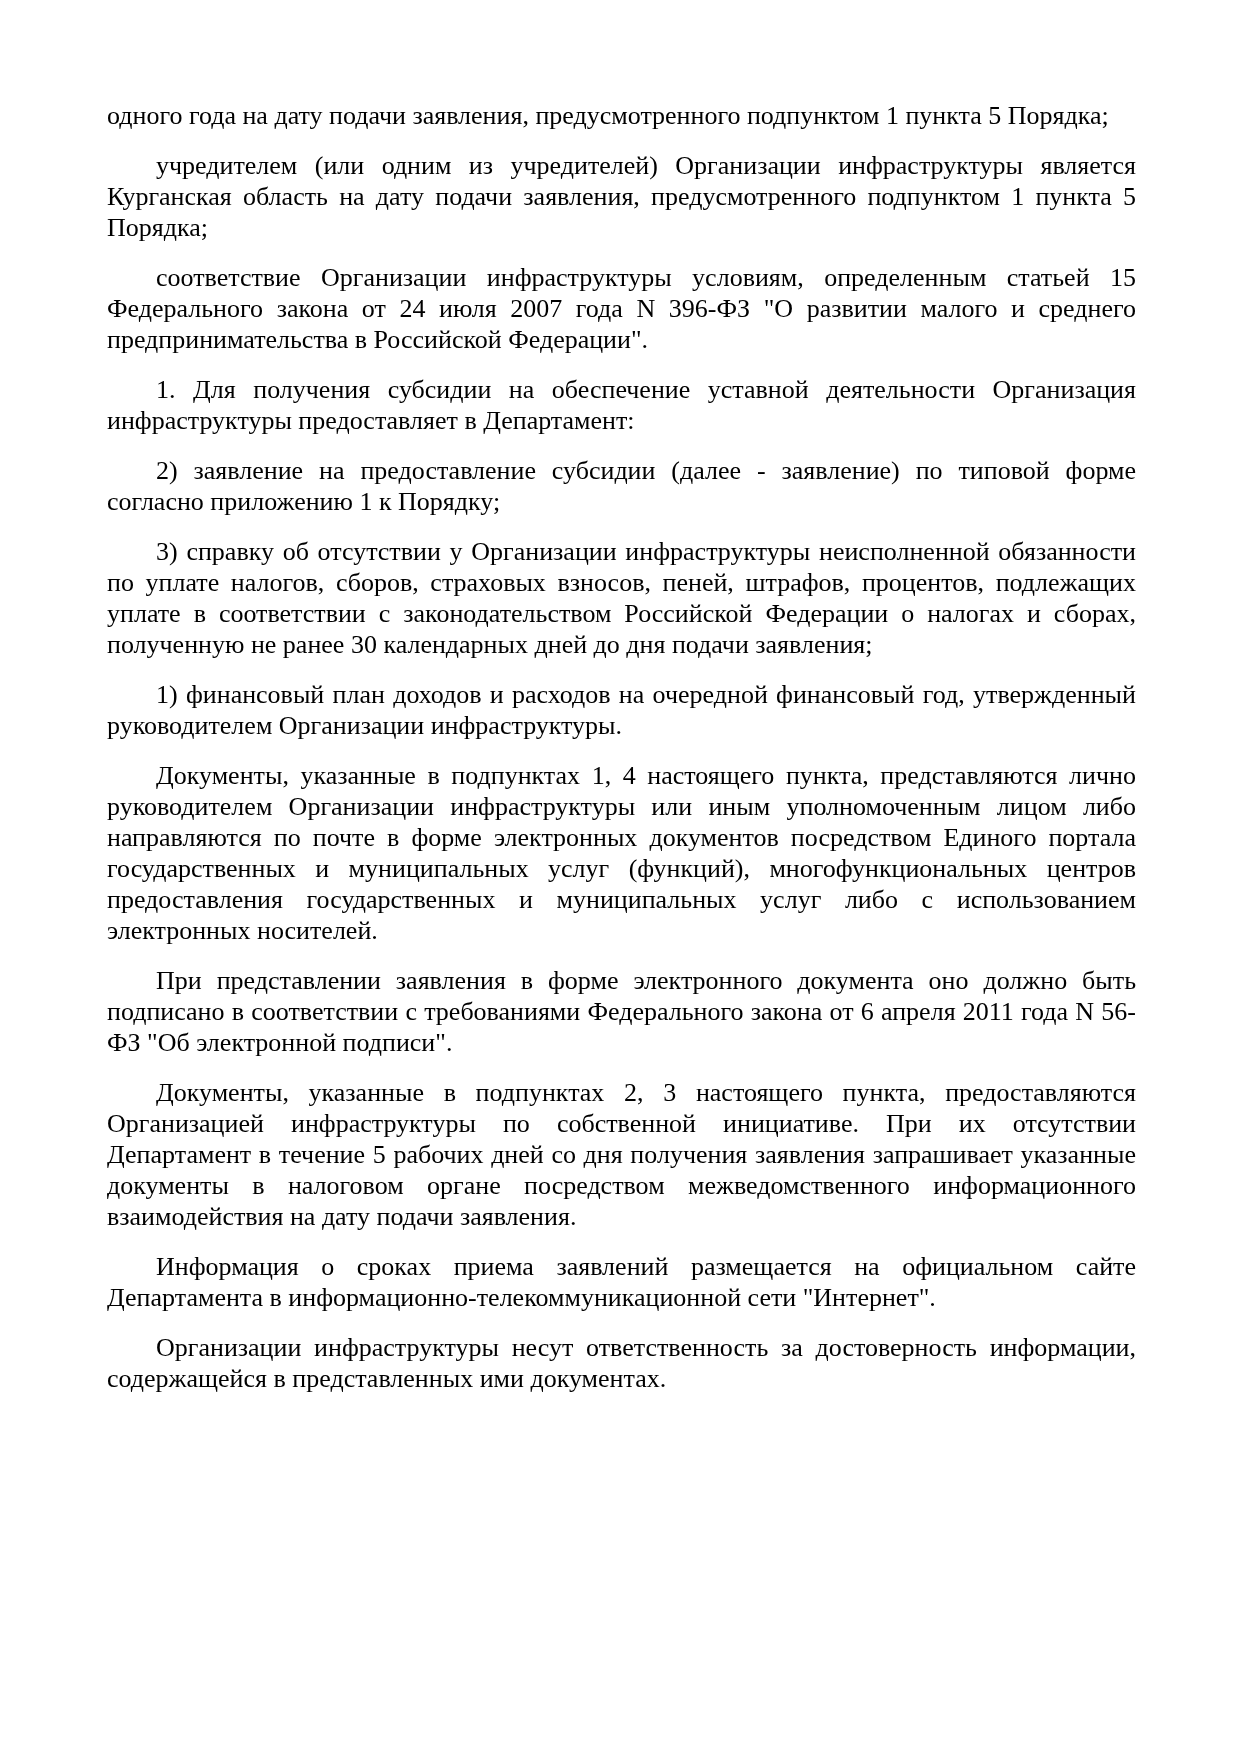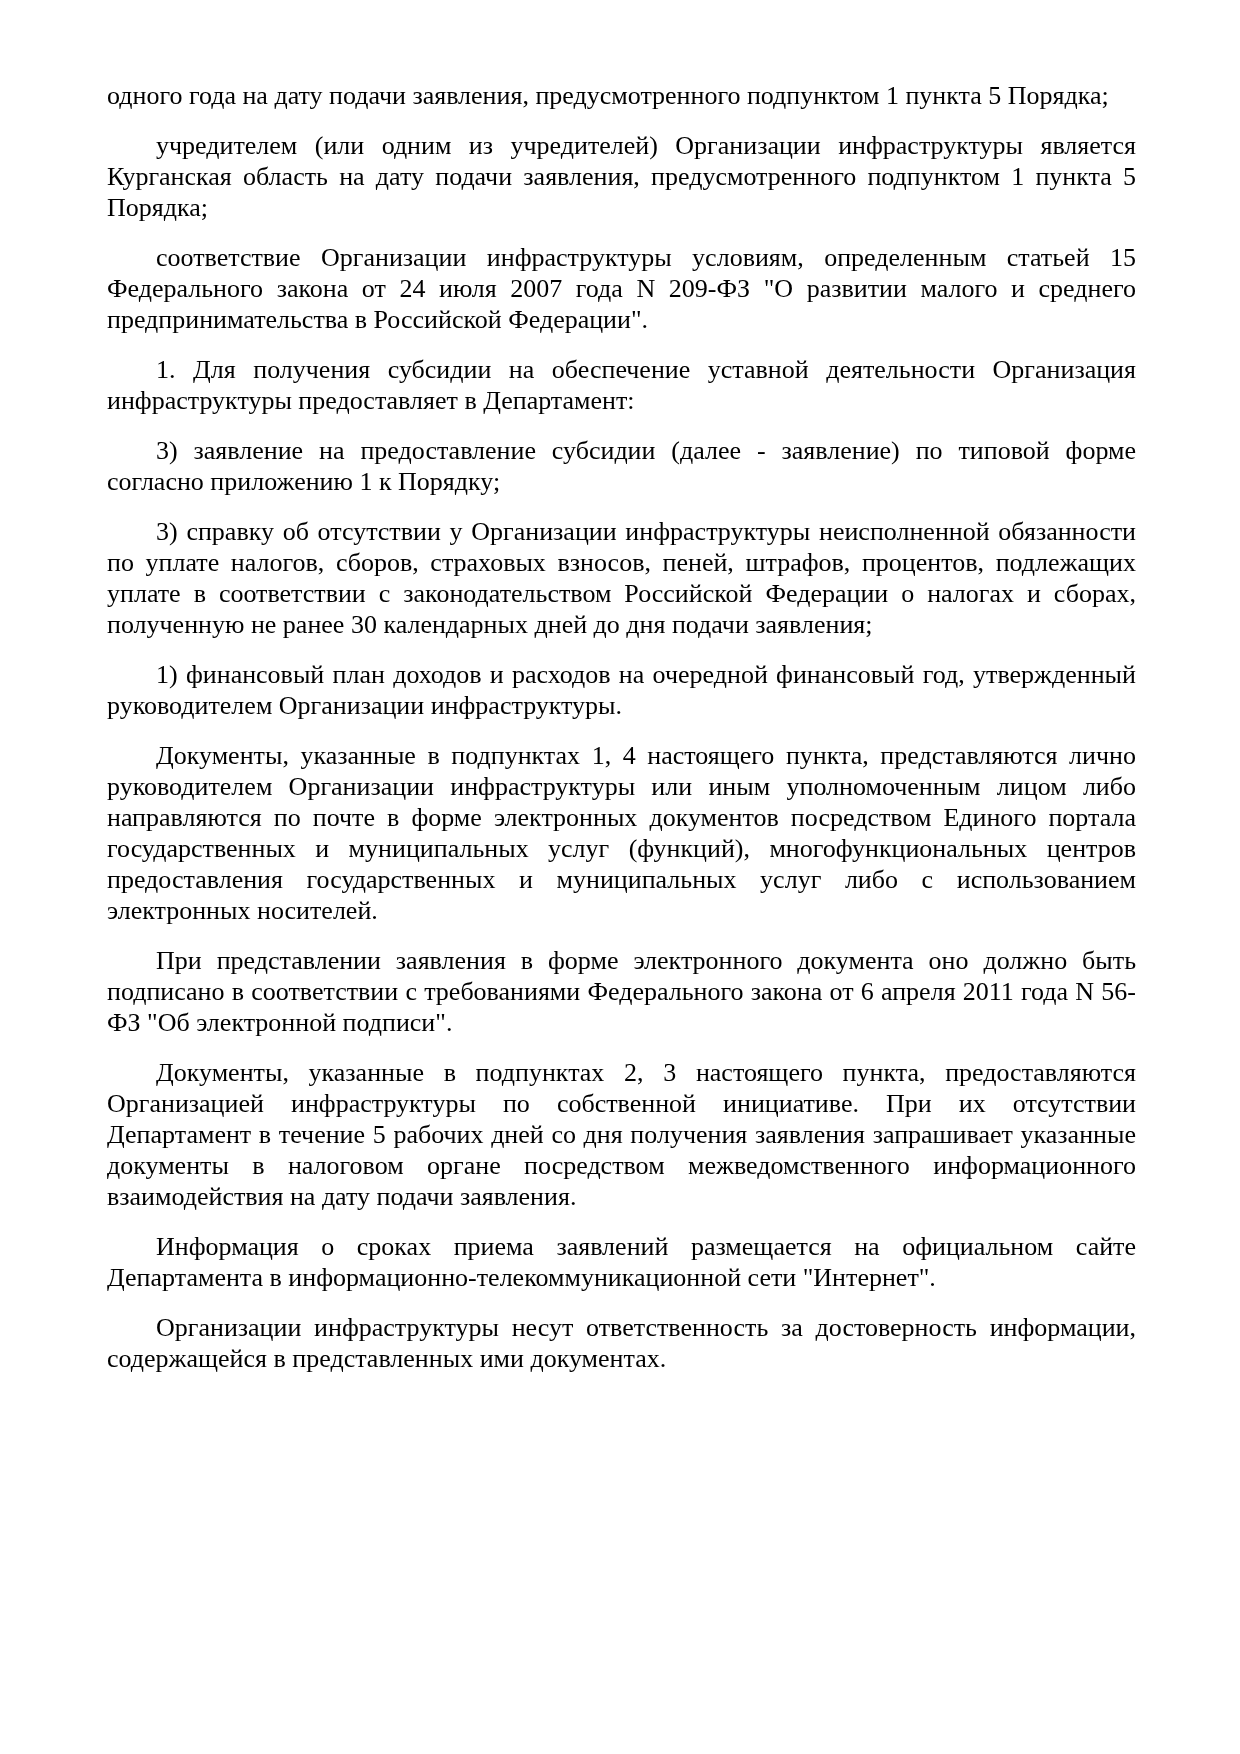--- a/index.html
+++ b/index.html
@@ -5,21 +5,21 @@
   html, body {
     margin: 0;
     padding: 0;
     background: #ffffff;
   }
   .page {
     width: 1240px;
     height: 1754px;
     background: #ffffff;
     box-sizing: border-box;
-    padding: 80px 104px 0 107px;
+    padding: 100px 104px 0 107px;
     overflow: hidden;
   }
   .doc-body {
     font-family: "Liberation Serif", "DejaVu Serif", serif;
     font-size: 26px;
     line-height: 31px;
     color: #000000;
     text-align: justify;
   }
   .doc-body p {
@@ -30,23 +30,23 @@
     text-indent: 0;
   }
 </style>
 </head>
 <body>
 
 <div class="page">
   <div class="doc-body">
     <p class="no-indent">одного года на дату подачи заявления, предусмотренного подпунктом 1 пункта 5 Порядка;</p>
     <p>учредителем (или одним из учредителей) Организации инфраструктуры является Курганская область на дату подачи заявления, предусмотренного подпунктом 1 пункта 5 Порядка;</p>
-    <p>соответствие Организации инфраструктуры условиям, определенным статьей 15 Федерального закона от 24 июля 2007 года N 209-ФЗ "О развитии малого и среднего предпринимательства в Российской Федерации".</p>
+    <p>соответствие Организации инфраструктуры условиям, определенным статьей 15 Федерального закона от 24 июля 2007 года N 396-ФЗ "О развитии малого и среднего предпринимательства в Российской Федерации".</p>
     <p>1. Для получения субсидии на обеспечение уставной деятельности Организация инфраструктуры предоставляет в Департамент:</p>
-    <p>3) заявление на предоставление субсидии (далее - заявление) по типовой форме согласно приложению 1 к Порядку;</p>
+    <p>2) заявление на предоставление субсидии (далее - заявление) по типовой форме согласно приложению 1 к Порядку;</p>
     <p>3) справку об отсутствии у Организации инфраструктуры неисполненной обязанности по уплате налогов, сборов, страховых взносов, пеней, штрафов, процентов, подлежащих уплате в соответствии с законодательством Российской Федерации о налогах и сборах, полученную не ранее 30 календарных дней до дня подачи заявления;</p>
     <p>1) финансовый план доходов и расходов на очередной финансовый год, утвержденный руководителем Организации инфраструктуры.</p>
     <p>Документы, указанные в подпунктах 1, 4 настоящего пункта, представляются лично руководителем Организации инфраструктуры или иным уполномоченным лицом либо направляются по почте в форме электронных документов посредством Единого портала государственных и муниципальных услуг (функций), многофункциональных центров предоставления государственных и муниципальных услуг либо с использованием электронных носителей.</p>
     <p>При представлении заявления в форме электронного документа оно должно быть подписано в соответствии с требованиями Федерального закона от 6 апреля 2011 года N 56-ФЗ "Об электронной подписи".</p>
     <p>Документы, указанные в подпунктах 2, 3 настоящего пункта, предоставляются Организацией инфраструктуры по собственной инициативе. При их отсутствии Департамент в течение 5 рабочих дней со дня получения заявления запрашивает указанные документы в налоговом органе посредством межведомственного информационного взаимодействия на дату подачи заявления.</p>
     <p>Информация о сроках приема заявлений размещается на официальном сайте Департамента в информационно-телекоммуникационной сети "Интернет".</p>
     <p>Организации инфраструктуры несут ответственность за достоверность информации, содержащейся в представленных ими документах.</p>
   </div>
 </div>
 

